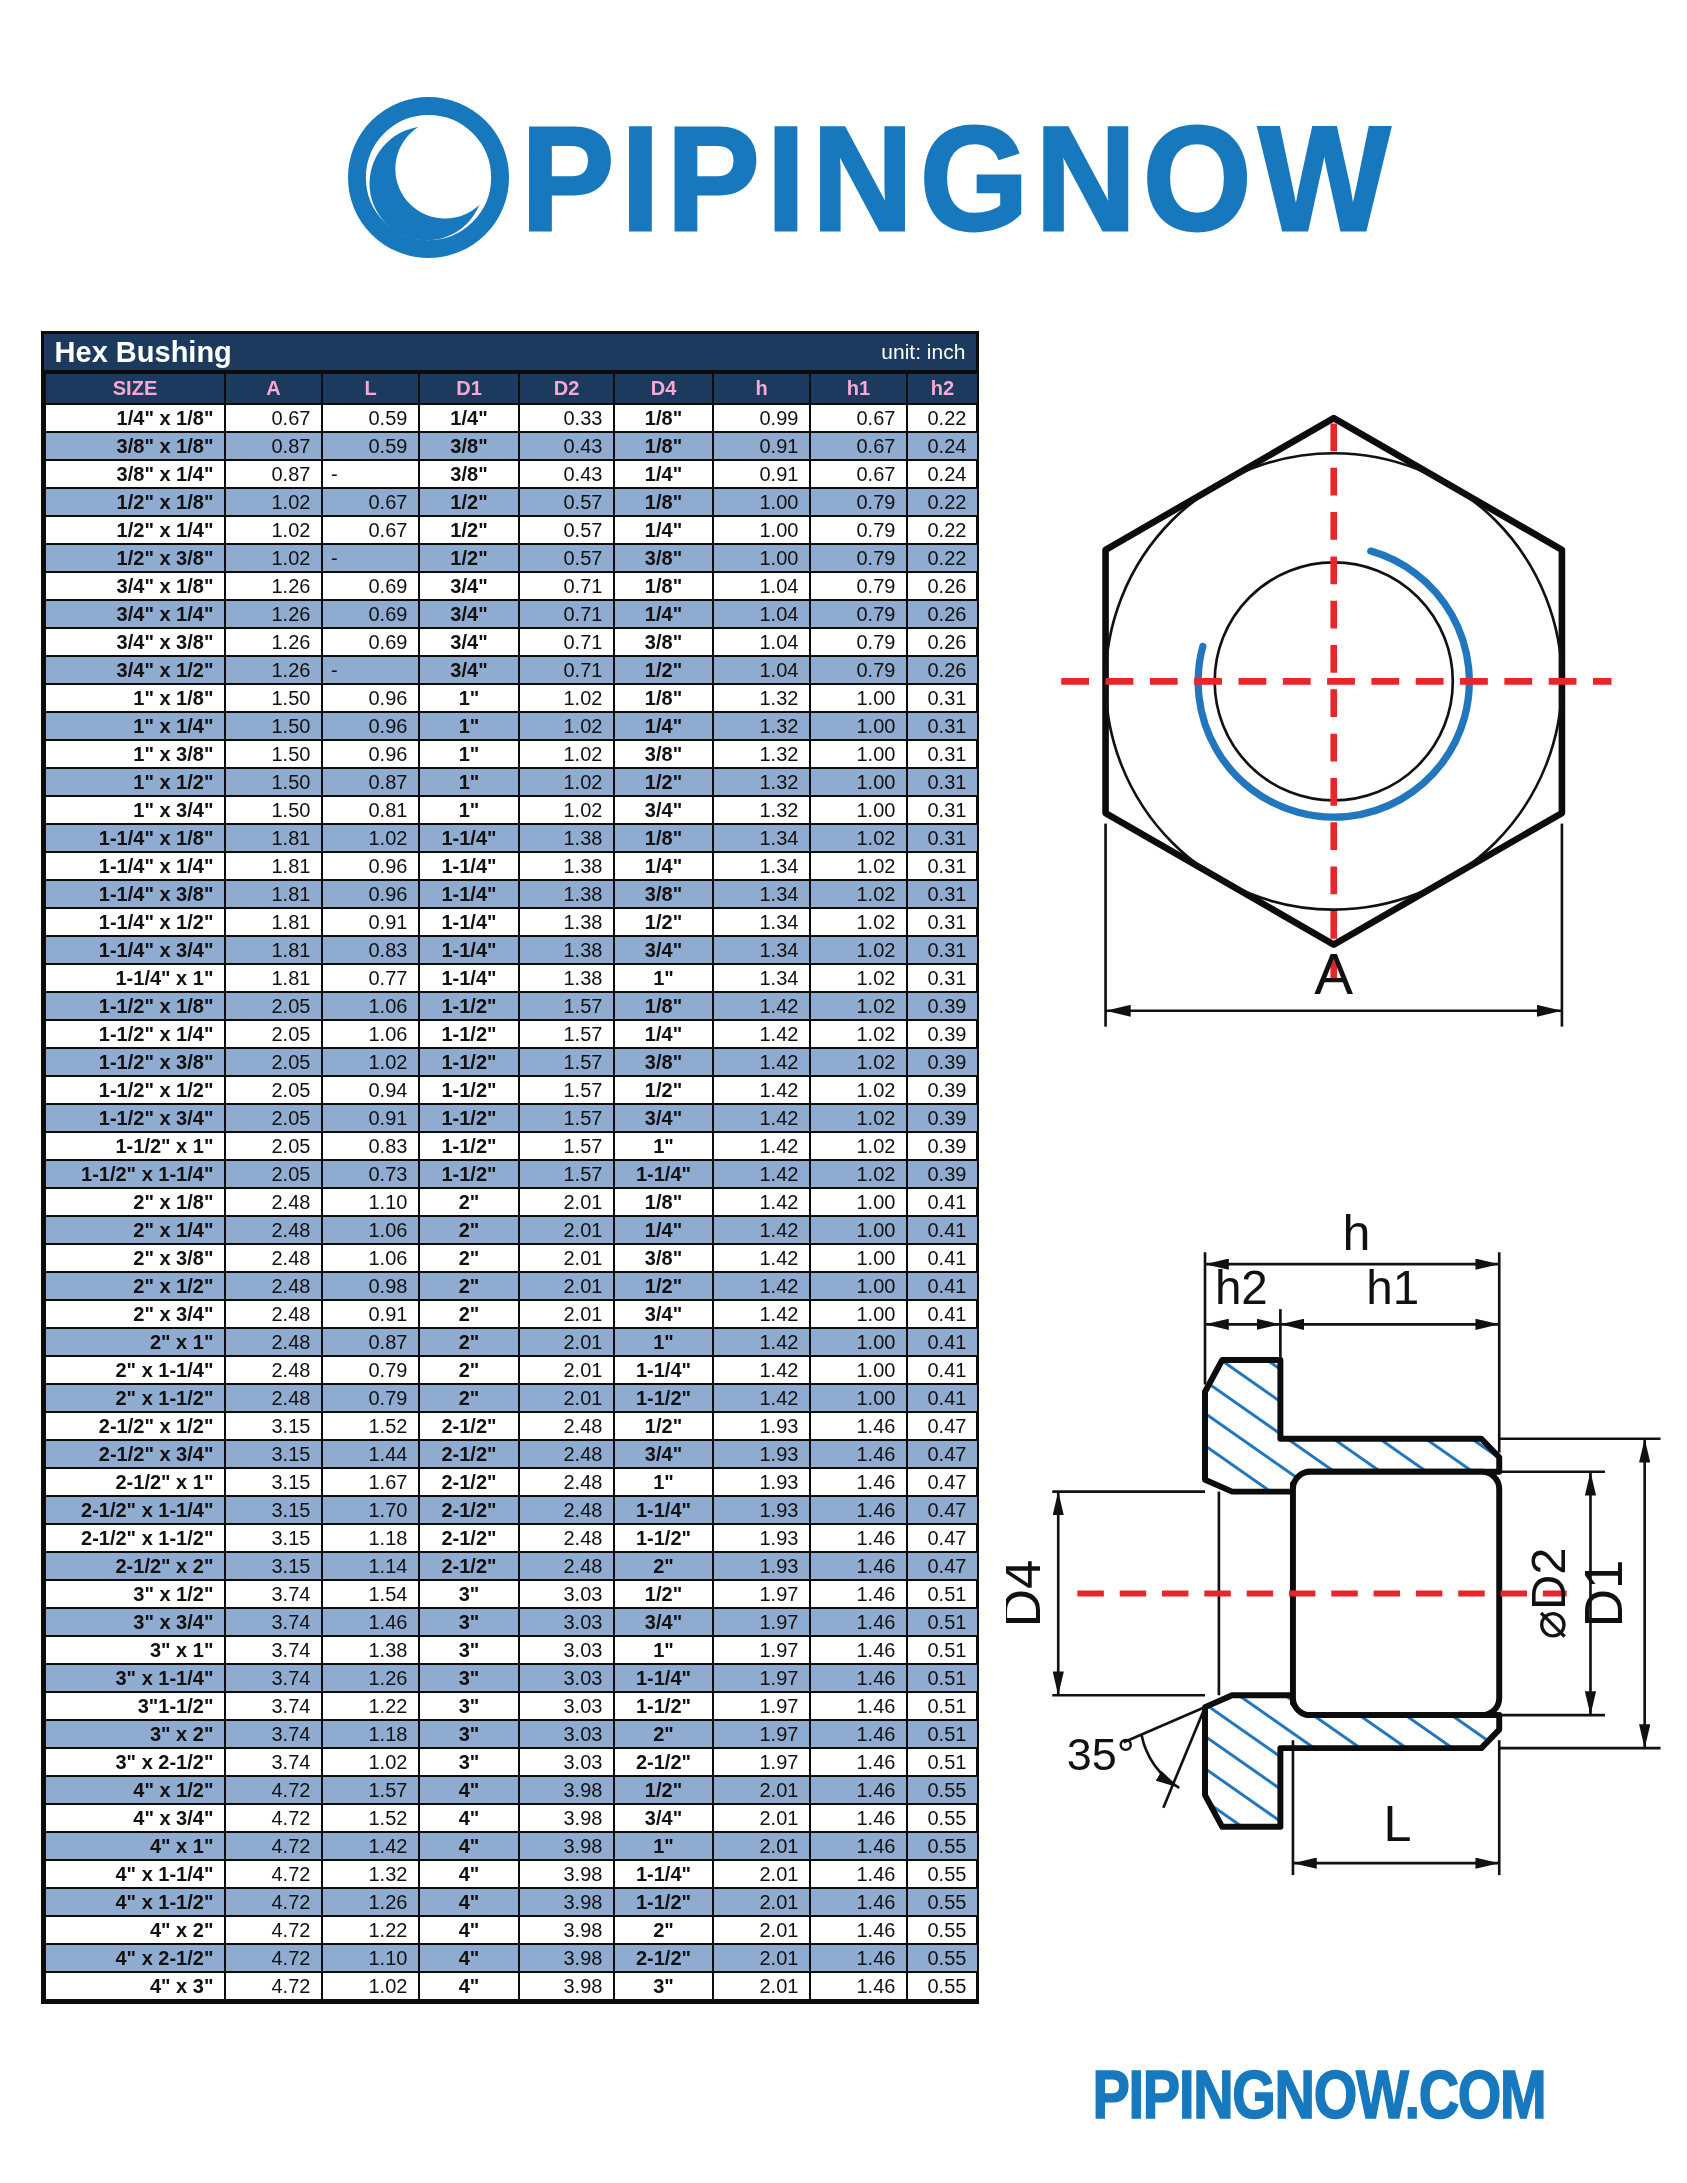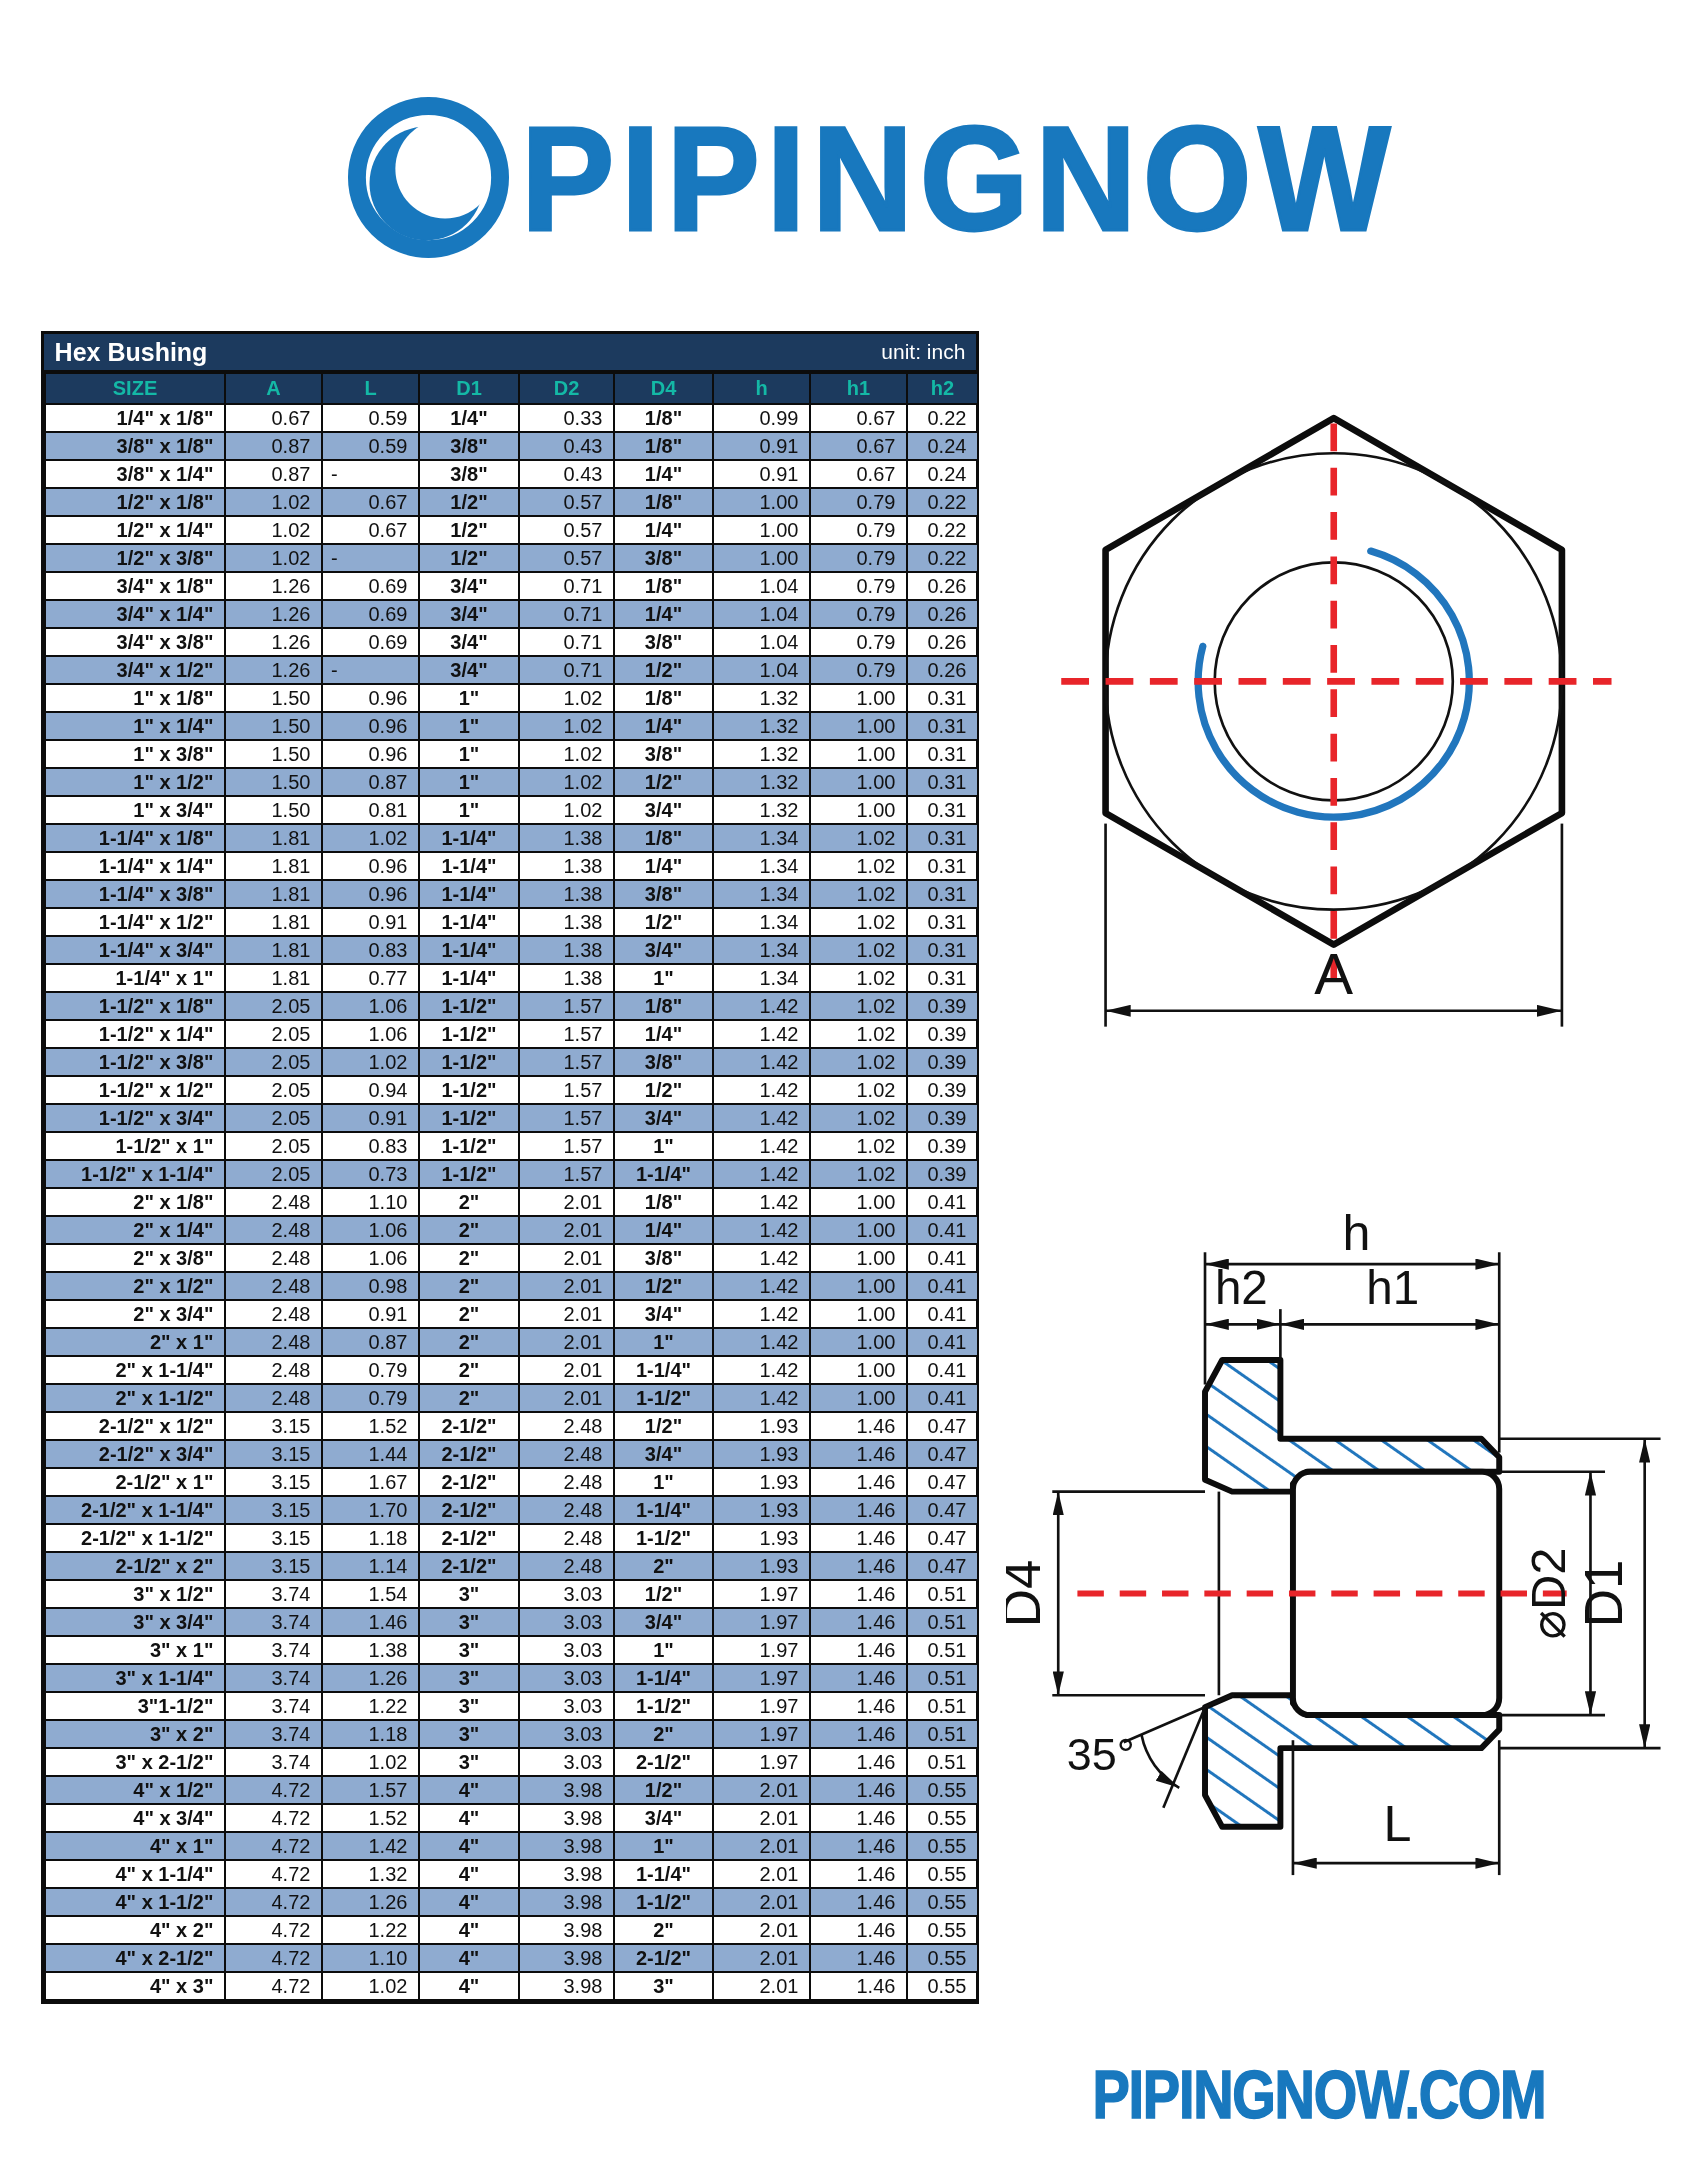--- a/index.html
+++ b/index.html
@@ -11,24 +11,24 @@
   .logo-text { position:absolute; left:521px; top:98px; height:161px; line-height:161px;
                font-size:140px; font-weight:bold; letter-spacing:6.6px; color:#1878be;
                -webkit-text-stroke:2.6px #1878be; transform:scaleY(1.06); transform-origin:left center;
                white-space:nowrap; }
 
   
   .sheet { position:absolute; left:41px; top:331px; width:938px; border:3.3px solid #0c0c0c; background:#fff; }
   .title-bar { background:#1c3a5e; color:#fff; height:38px; display:flex;
                justify-content:space-between; align-items:center; padding:0 10.6px;
                border-bottom:2.6px solid #0c0c0c; }
-  .title-bar .title { font-size:25px; font-weight:bold; }
+  .title-bar .title { font-size:29px; font-weight:bold; }
   .title-bar .unit  { font-size:21px; font-weight:normal; }
   table.spec { border-collapse:collapse; width:100%; table-layout:fixed; }
-  table.spec th { background:#1c3a5e; color:#14b8a6; font-size:20px; font-weight:bold;
+  table.spec th { background:#1c3a5e; color:#f9a8d4; font-size:20px; font-weight:bold;
                   height:31px; border:2.6px solid #0c0c0c; text-align:center; }
   table.spec td { font-size:20px; height:28px; border:2.6px solid #0c0c0c;
                   padding:0 10.6px 0 0; text-align:right; white-space:nowrap; overflow:hidden; color:#111; }
   table.spec tr.alt td { background:#8fabd0; }
   table.spec td.c { text-align:center; padding:0; font-weight:bold; }
   table.spec td.b { font-weight:bold; }
   table.spec td.dash { text-align:left; padding-left:8px; }
 
   
   .hex-svg     { position:absolute; left:1032px; top:397px; }

